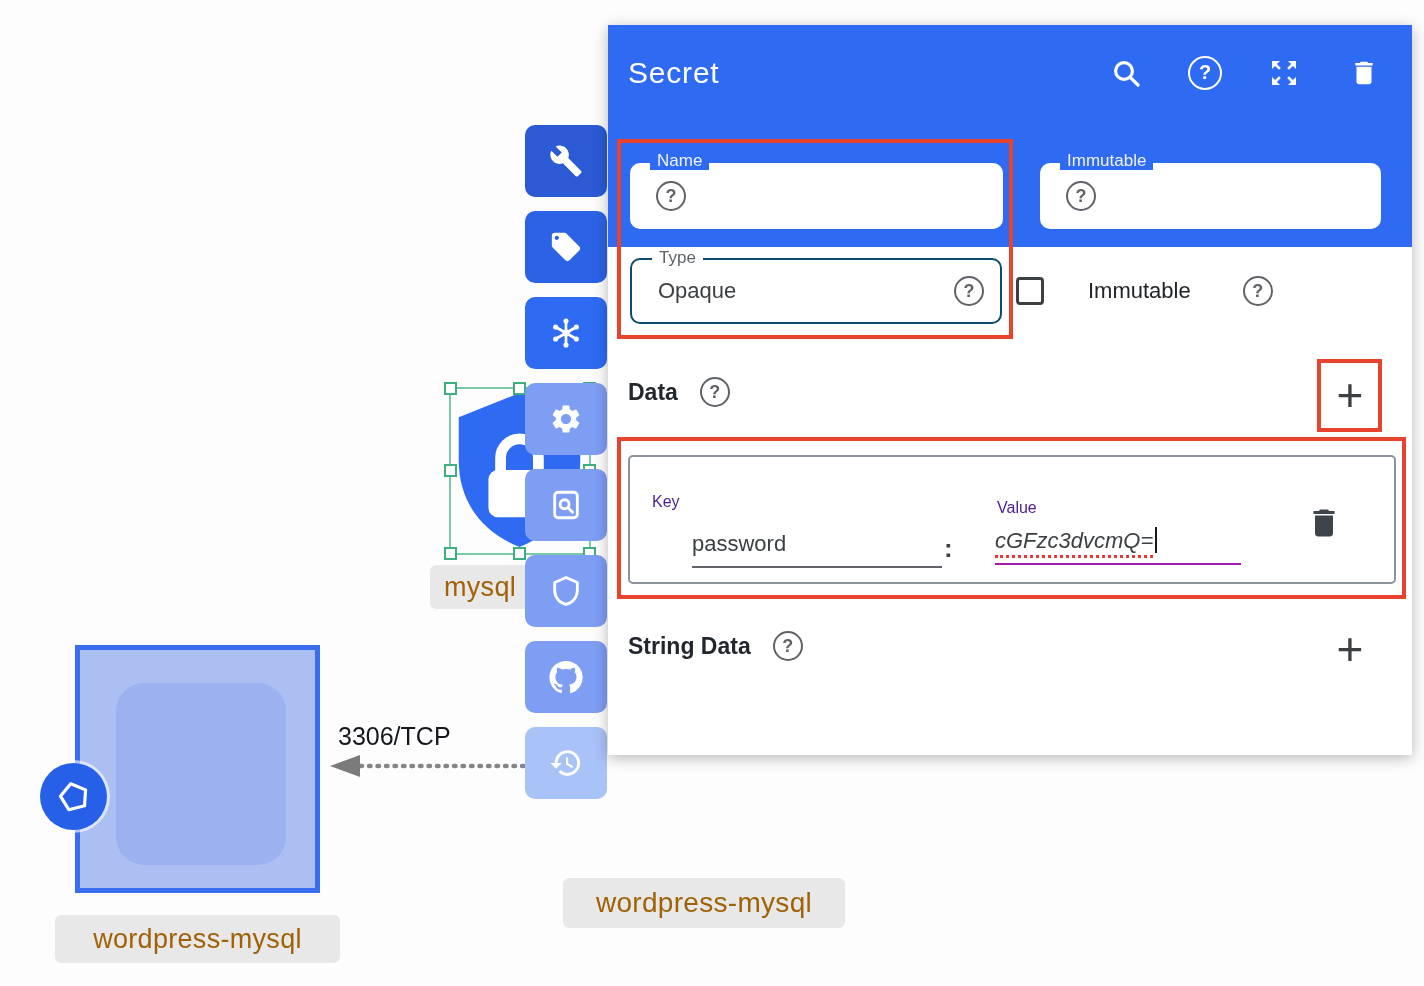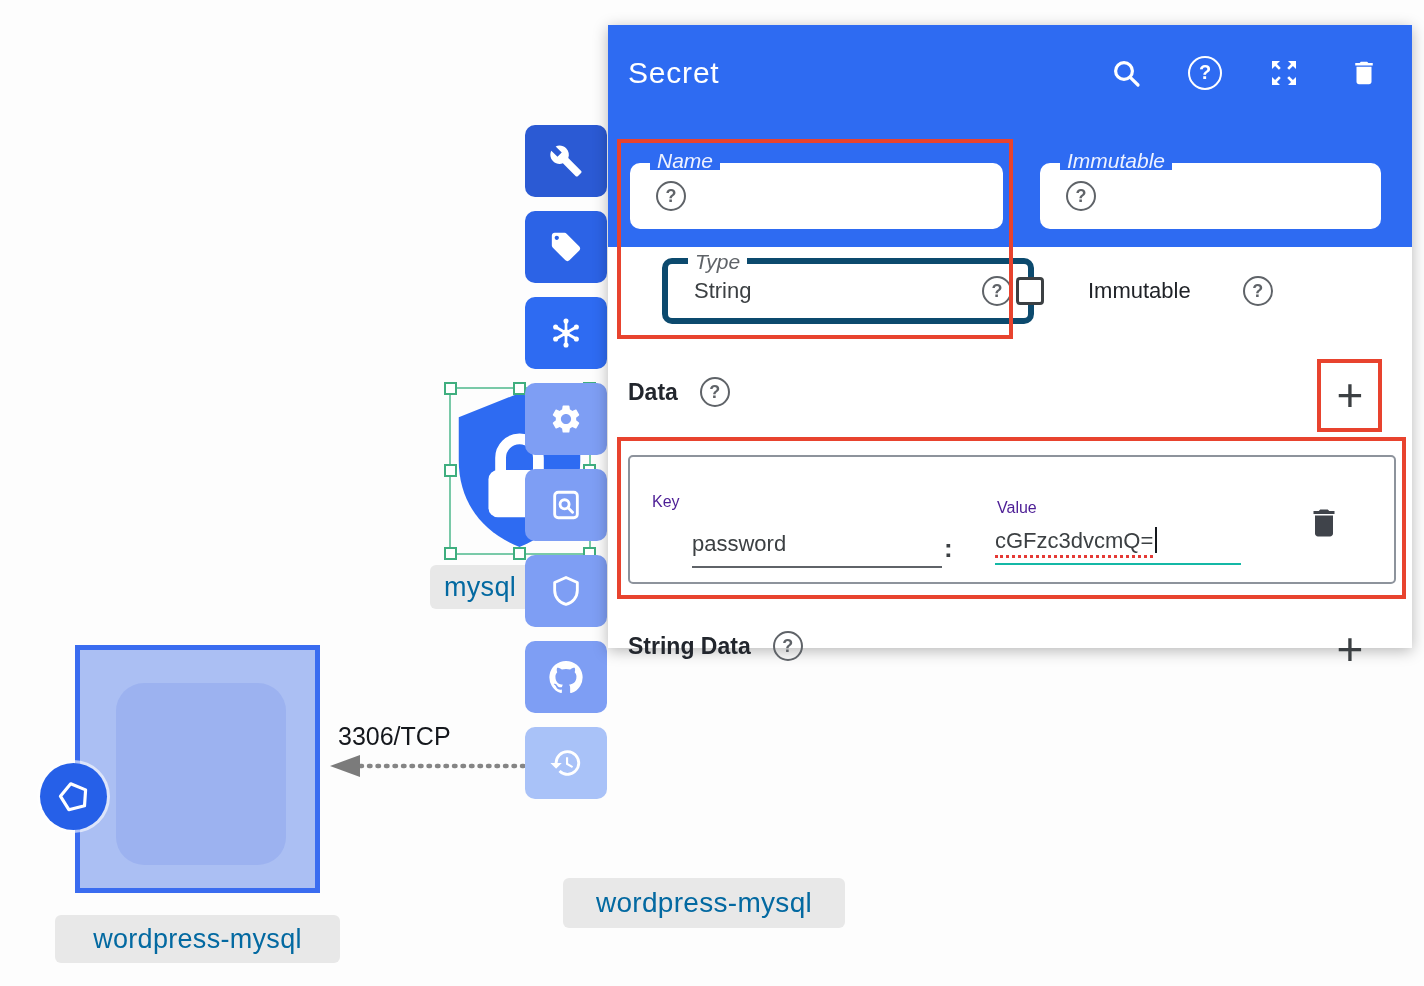--- a/index.html
+++ b/index.html
@@ -4,21 +4,21 @@
 <style>
   * { margin:0; padding:0; box-sizing:border-box; }
   html,body { width:1424px; height:986px; overflow:hidden; }
   body { font-family:"Liberation Sans", sans-serif; background:#fdfdfd; position:relative; }
 
   
   .canvas { position:absolute; inset:0; background:#fdfdfd; }
 
   .node-label {
     position:absolute; background:#e8e8e8; border-radius:6px;
-    color:#0369a1; display:flex; align-items:center; justify-content:center;
+    color:#a16207; display:flex; align-items:center; justify-content:center;
     font-size:27px; letter-spacing:.3px;
   }
 
   .secret-shield { position:absolute; left:452px; top:390px; z-index:5; }
   .selection-box { position:absolute; left:444px; top:382px; z-index:6; }
 
   .wp-node {
     position:absolute; left:75px; top:645px; width:245px; height:248px;
     background:#abbff3; border:5px solid #3a6cf0; z-index:4;
   }
@@ -35,42 +35,42 @@
   .edge-label { position:absolute; left:338px; top:722px; font-size:25px; font-weight:500; color:#14171c; z-index:4; }
 
   
   .tbtn {
     position:absolute; left:525px; width:82px; height:72px; border-radius:10px;
     display:flex; align-items:center; justify-content:center; z-index:15; cursor:pointer;
   }
 
   
   .panel {
-    position:absolute; left:608px; top:25px; width:804px; height:623px;
+    position:absolute; left:608px; top:25px; width:804px; height:730px;
     background:#ffffff; z-index:20; box-shadow:0 3px 14px rgba(0,0,0,.28);
   }
   .panel-header {
     position:absolute; left:0; top:0; width:100%; height:95px; background:#2e6bf2;
     display:flex; align-items:center; padding:0 30px 0 20px;
   }
   .panel-title { color:#fff; font-size:30px; font-weight:400; letter-spacing:.8px; }
   .header-actions { margin-left:auto; display:flex; align-items:center; gap:44px; }
   .hicon { width:36px; height:36px; display:flex; align-items:center; justify-content:center; cursor:pointer; }
 
   .blue-band { position:absolute; left:0; top:95px; width:100%; height:127px; background:#2e6bf2; }
 
   .field {
     position:absolute; height:66px; background:#fff; border-radius:10px;
     display:flex; align-items:center; padding:0 16px 0 26px;
   }
   .field-label {
-    position:absolute; top:-12px; left:20px; font-size:21px; line-height:19px; padding:0 7px;font-style:italic;
+    position:absolute; top:-12px; left:20px; font-size:17px; line-height:19px; padding:0 7px;
   }
   .on-blue .field-label { background:#2e6bf2; color:#eef2ff; }
-  .outlined { border:6px solid #0c4a6e;margin-left:32px; }
+  .outlined { border:2px solid #0c4a6e; }
   .outlined .field-label { background:#fff; color:#5f6368; }
   .field-value { font-size:22px; color:#3c4043; flex:1; white-space:nowrap; overflow:hidden; }
 
   .help-icon {
     width:30px; height:30px; min-width:30px; border:2px solid #5f6368; border-radius:50%;
     color:#5f6368; font-size:18px; font-weight:700; display:flex; align-items:center;
     justify-content:center; cursor:pointer;
   }
   .help-icon.white { border-color:#fff; color:#fff; }
 
@@ -86,21 +86,21 @@
   }
 
   .data-card {
     position:absolute; left:20px; top:430px; width:768px; height:129px;
     border:2px solid #8d939c; border-radius:5px; background:#fff; z-index:2;
   }
   .kv-label { position:absolute; font-size:16px; color:#4c1d95; }
   .kv-input { position:absolute; padding-bottom:9px; }
   .kv-text { font-size:22px; color:#3c4043; white-space:nowrap; }
   .key-input { border-bottom:2px solid #5f6368; }
-  .value-input { border-bottom:2px solid #14b8a6; }
+  .value-input { border-bottom:2px solid #a21caf;font-style:italic; }
   .misspell { border-bottom:3px dotted #e53935; padding-bottom:2px; }
   .caret { display:inline-block; width:2px; height:26px; background:#15181d; margin-left:2px; vertical-align:-5px; }
   .kv-sep { position:absolute; font-size:26px; font-weight:700; color:#3c4043; }
   .row-trash { position:absolute; left:676px; top:48px; width:38px; height:38px; cursor:pointer; }
 
   .red-box { position:absolute; border:4px solid #e8432e; z-index:4; pointer-events:none; }
 </style>
 </head>
 <body>
 
@@ -250,21 +250,21 @@
 
   <div class="field on-blue" style="left:432px; top:138px; width:341px; z-index:2;">
     <span class="field-label">Immutable</span>
     <span class="help-icon">
         <span>?</span>
       </span>
   </div>
 
   <div class="field outlined" style="left:22px; top:233px; width:372px; z-index:2;">
     <span class="field-label">Type</span>
-    <span class="field-value">String</span>
+    <span class="field-value">Opaque</span>
     <span class="help-icon">
         <span>?</span>
       </span>
   </div>
 
   <div class="immutable-row">
     <div class="checkbox"></div>
     <span class="immutable-label">Immutable</span>
     <span class="help-icon">
         <span>?</span>

